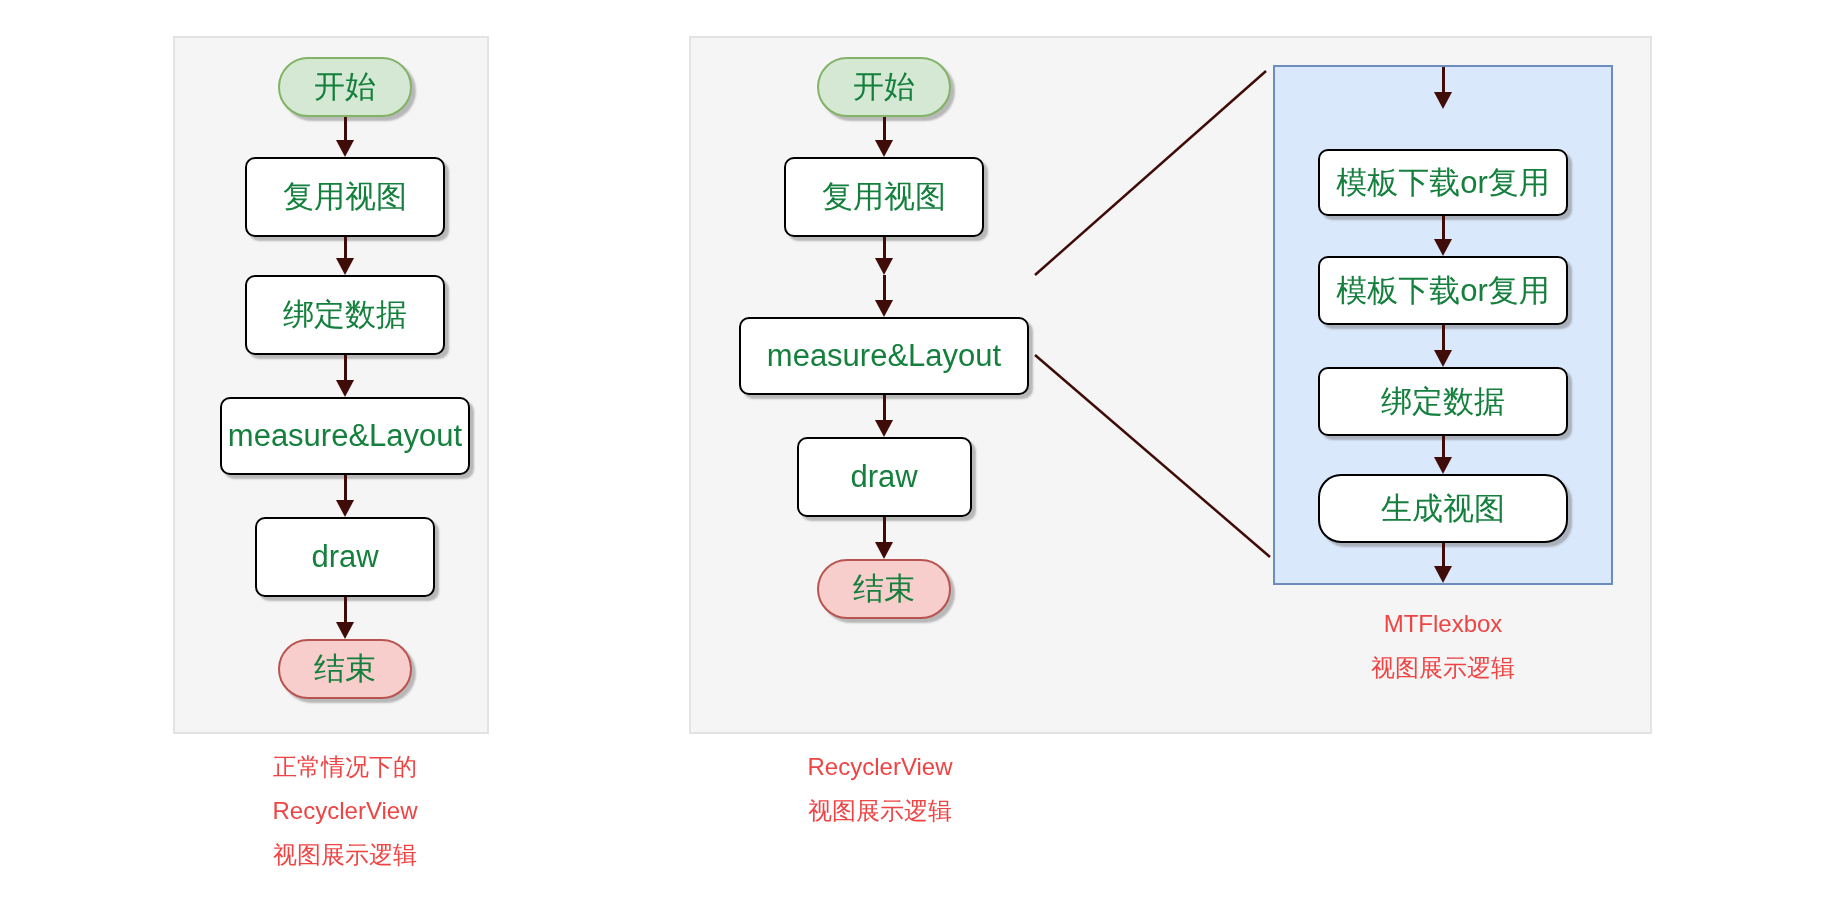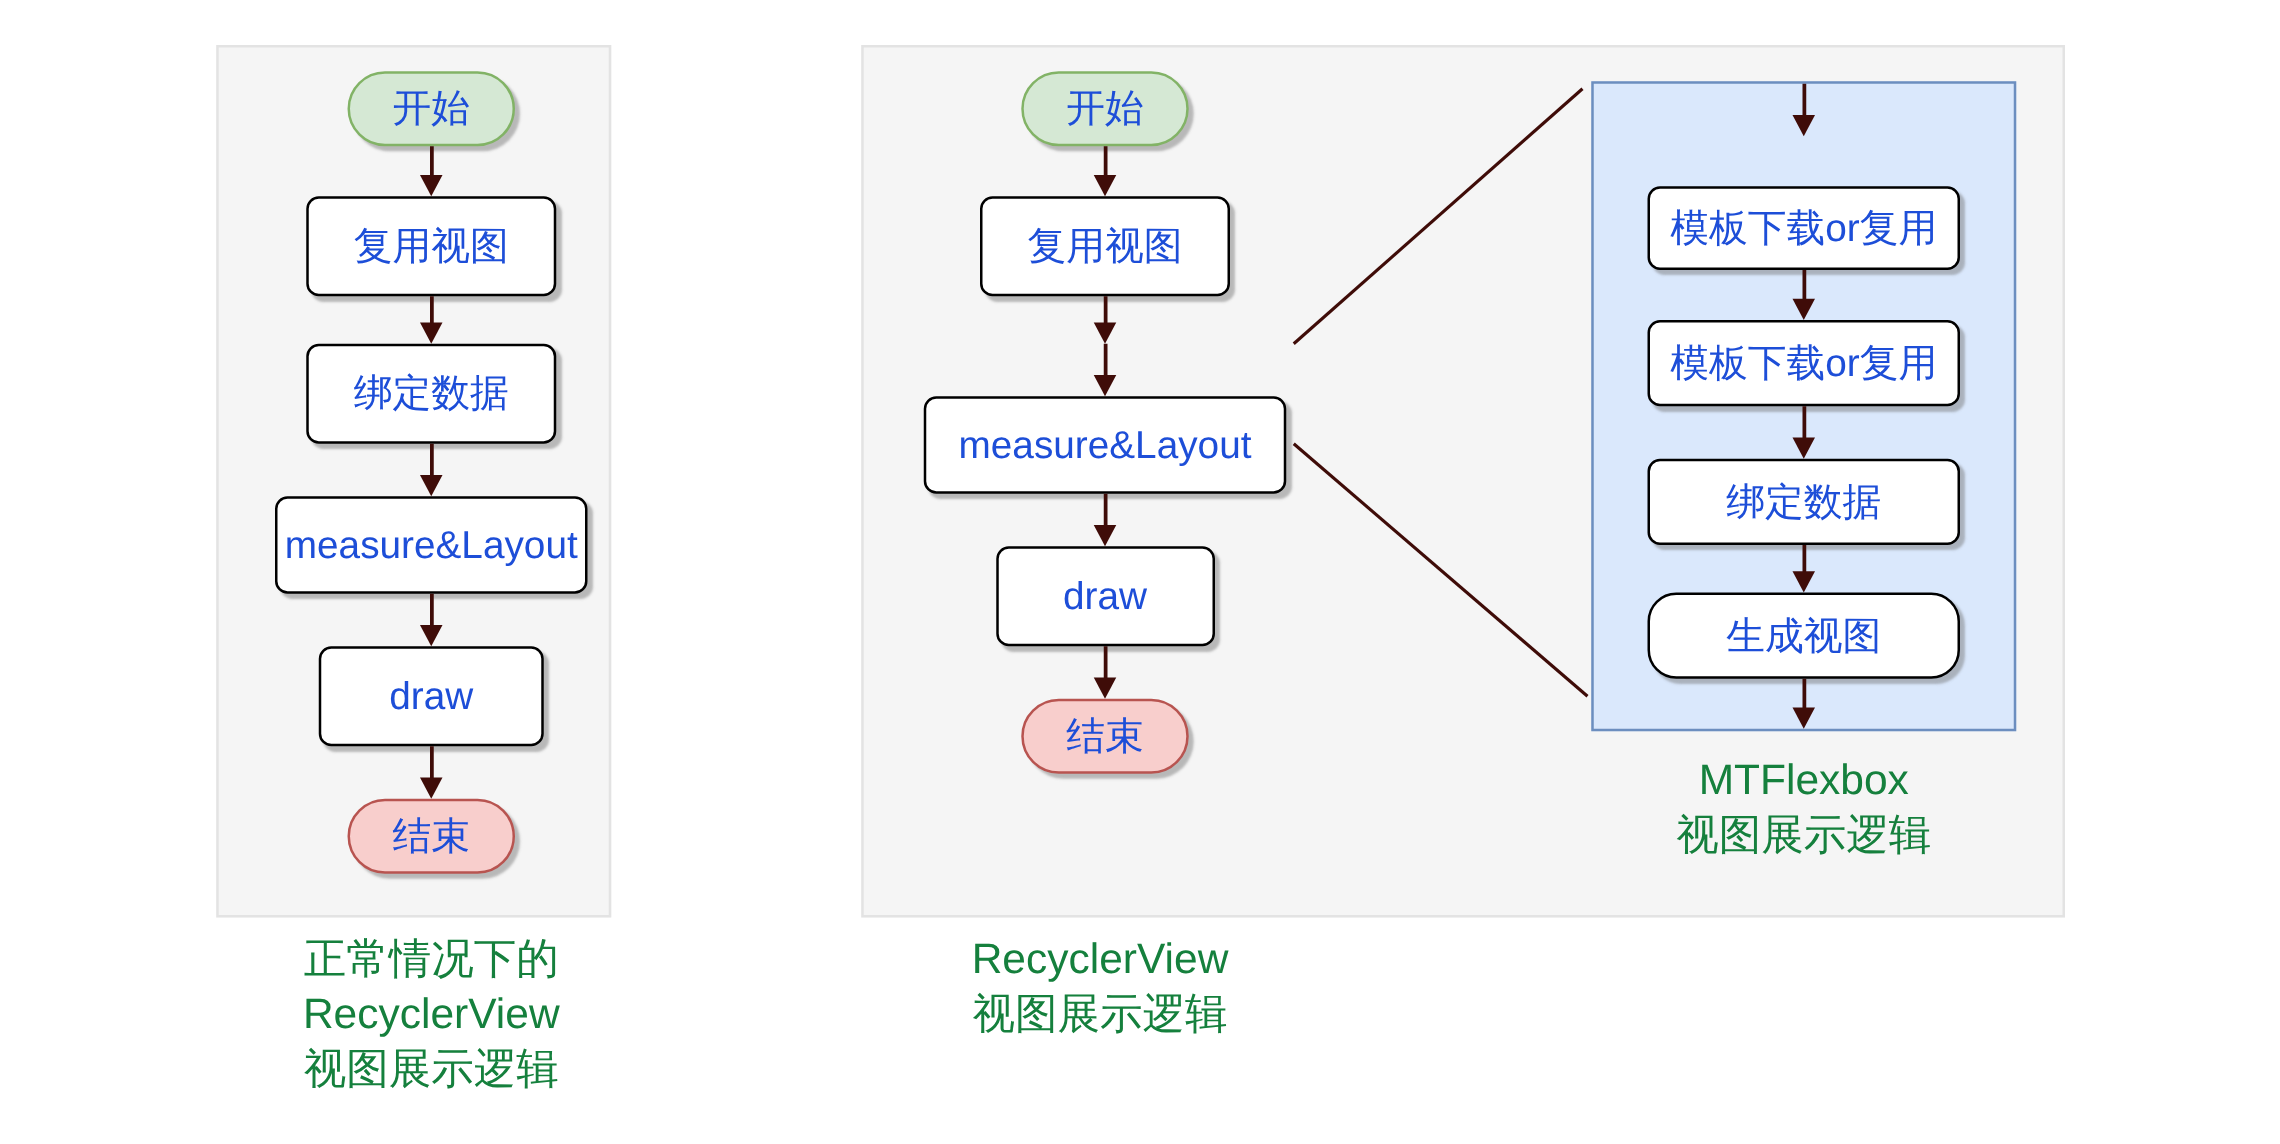--- a/index.html
+++ b/index.html
@@ -11,21 +11,21 @@
   .lane{
     position:absolute;background:#f5f5f5;border:2px solid #e3e3e3;box-sizing:border-box;
   }
   
   .flow-col{
     position:absolute;display:flex;flex-direction:column;align-items:center;
   }
   
   .node{
     display:flex;align-items:center;justify-content:center;box-sizing:border-box;
-    font-size:31px;color:#1d4ed8;white-space:nowrap;
+    font-size:31px;color:#15803d;white-space:nowrap;
     background:#ffffff;border:2px solid #000000;border-radius:10px;
     box-shadow:4px 4px 2px rgba(110,110,110,0.45);
   }
   .node.pill{border-radius:32px;}
   .node.start{background:#d5e8d4;border-color:#82b366;}
   .node.end{background:#f8cecc;border-color:#b85450;}
   
   .v-arrow{display:flex;flex-direction:column;align-items:center;flex:0 0 auto;}
   .v-arrow .shaft{flex:1;width:3px;background:#3f0c08;}
   .v-arrow .head{
@@ -34,21 +34,21 @@
     border-top:17px solid #3f0c08;
   }
   
   .blue-panel{
     position:absolute;left:1273px;top:65px;width:340px;height:520px;box-sizing:border-box;
     background:#dae8fc;border:2px solid #6c8ebf;
     display:flex;flex-direction:column;align-items:center;z-index:3;
   }
   
   .caption{
-    position:absolute;text-align:center;font-size:34px;line-height:44px;color:#15803d;
+    position:absolute;text-align:center;font-size:24px;line-height:44px;color:#ef4444;
   }
   .overlay{position:absolute;left:0;top:0;z-index:2;pointer-events:none;}
 </style>
 </head>
 <body>
 
 <div class="page">
 
   <div class="lane" style="left:173px;top:36px;width:316px;height:698px;">
     <div class="flow-col" style="left:45px;top:19px;width:250px;">

